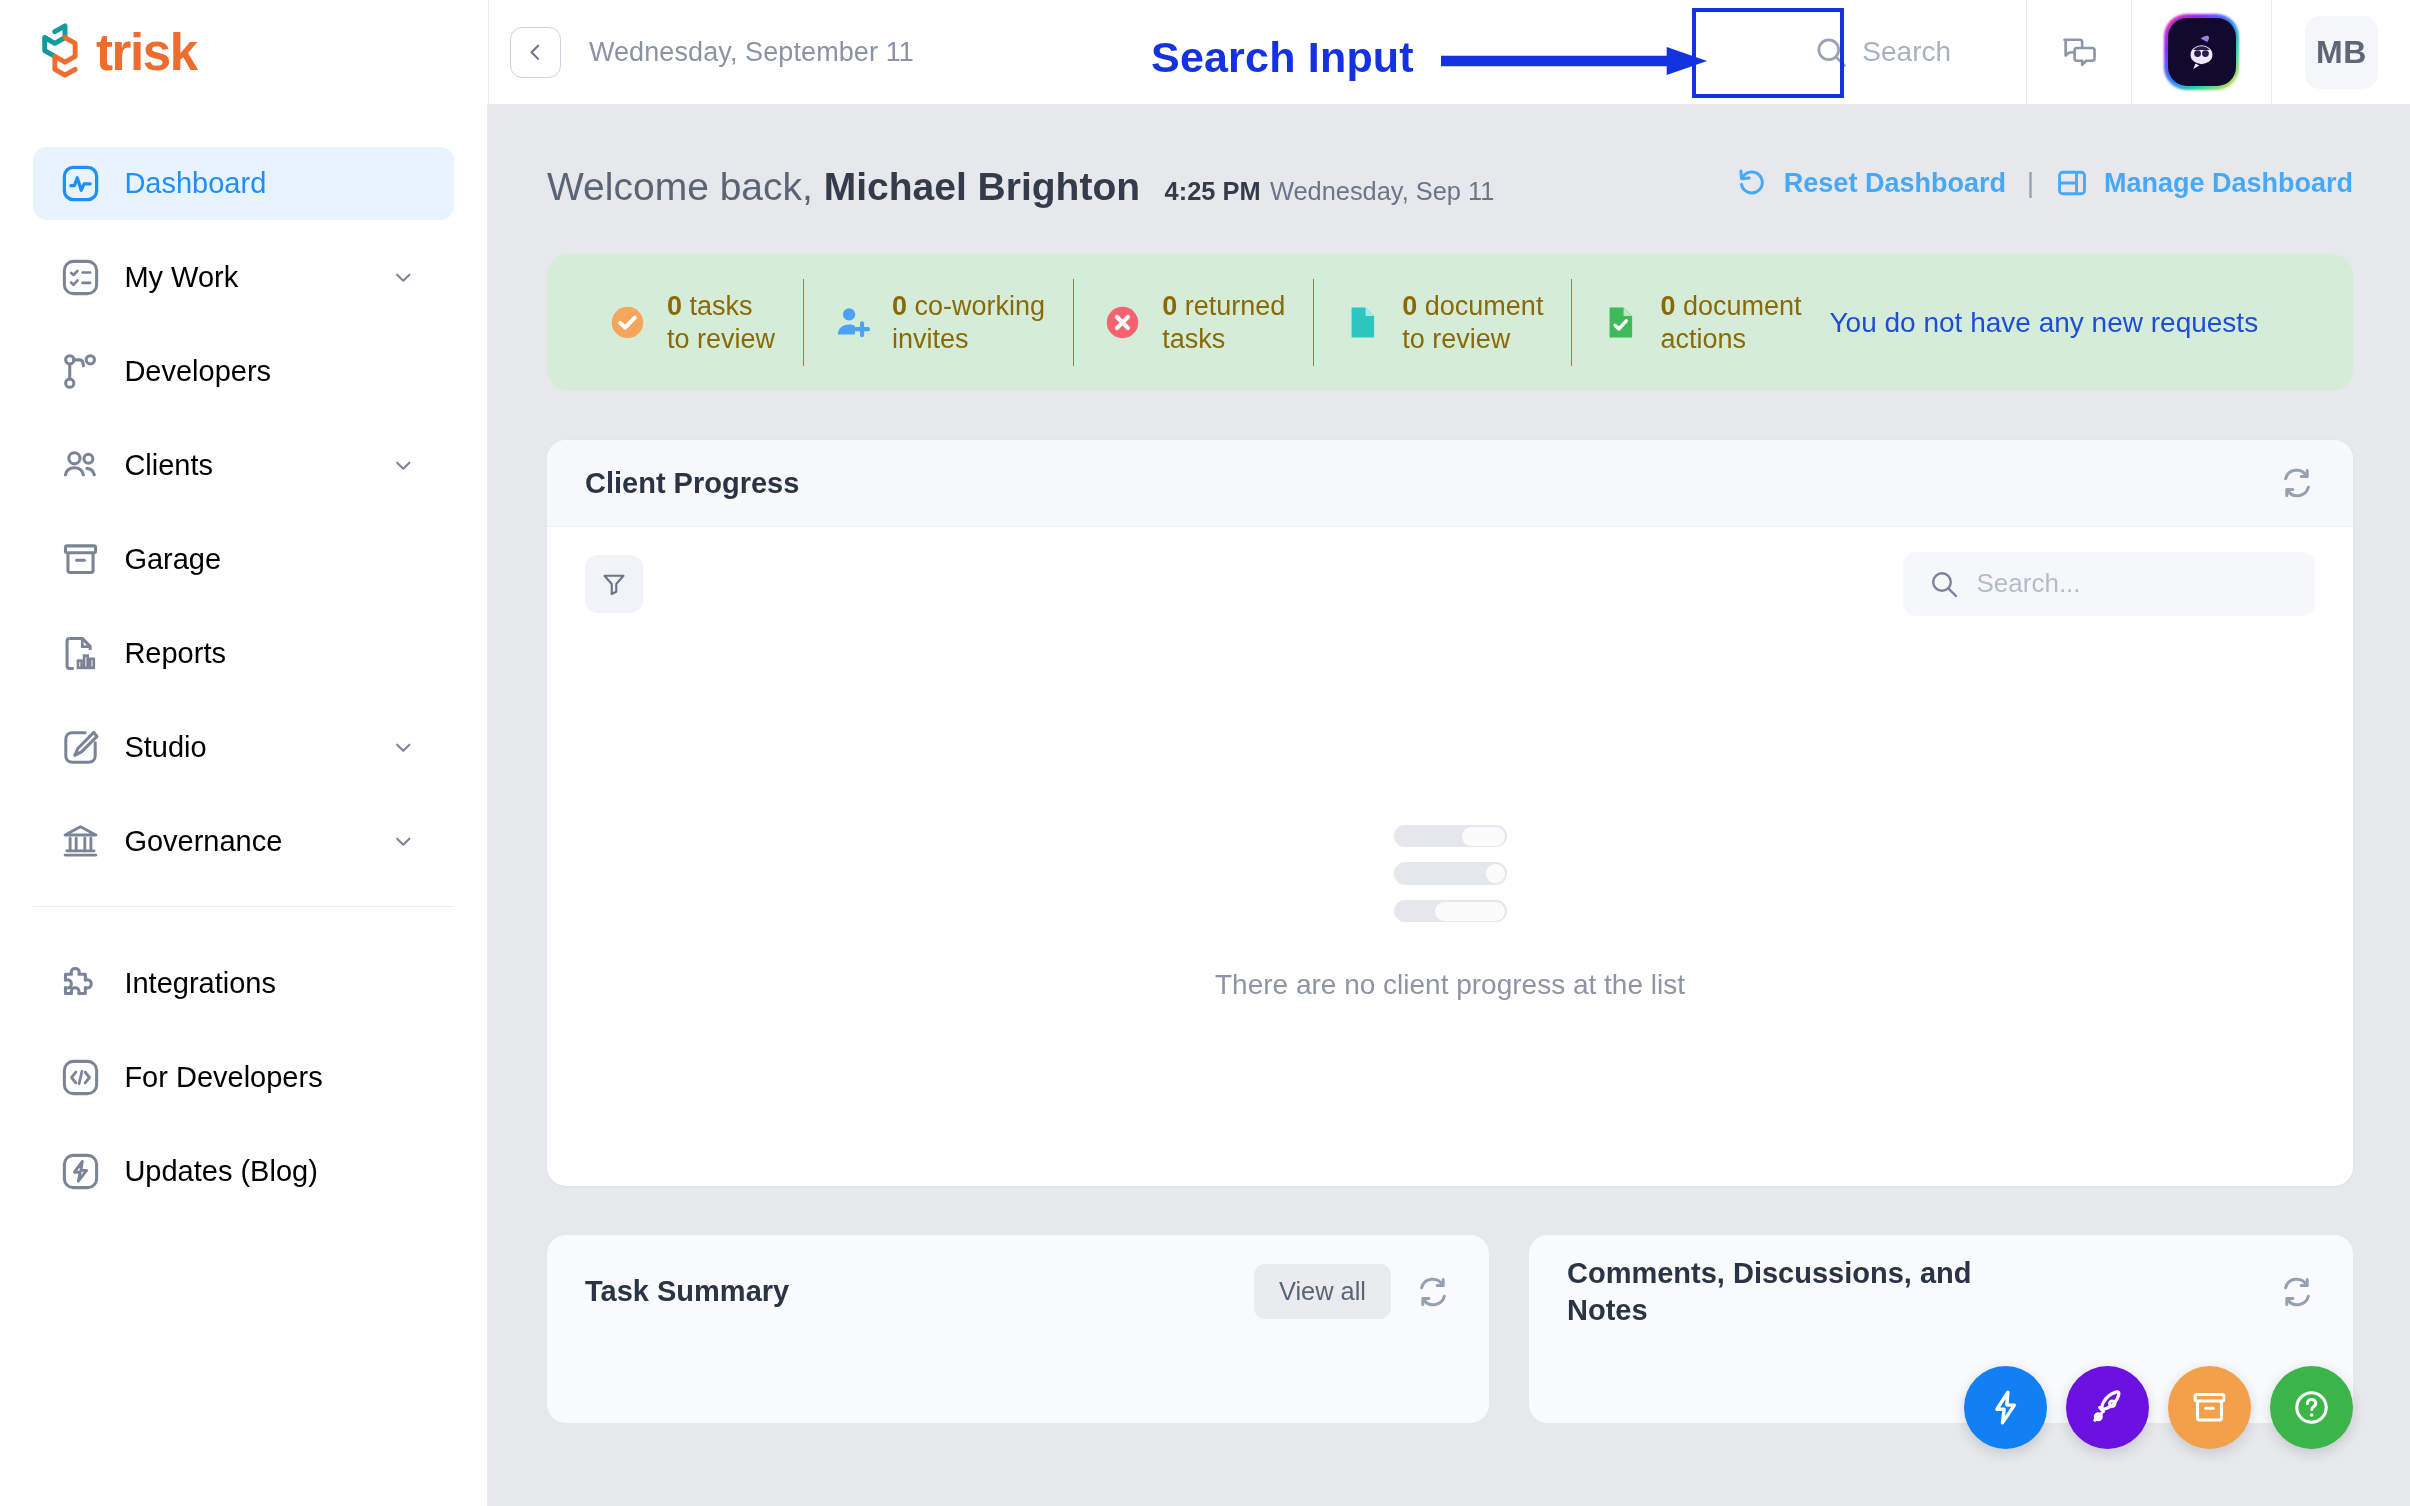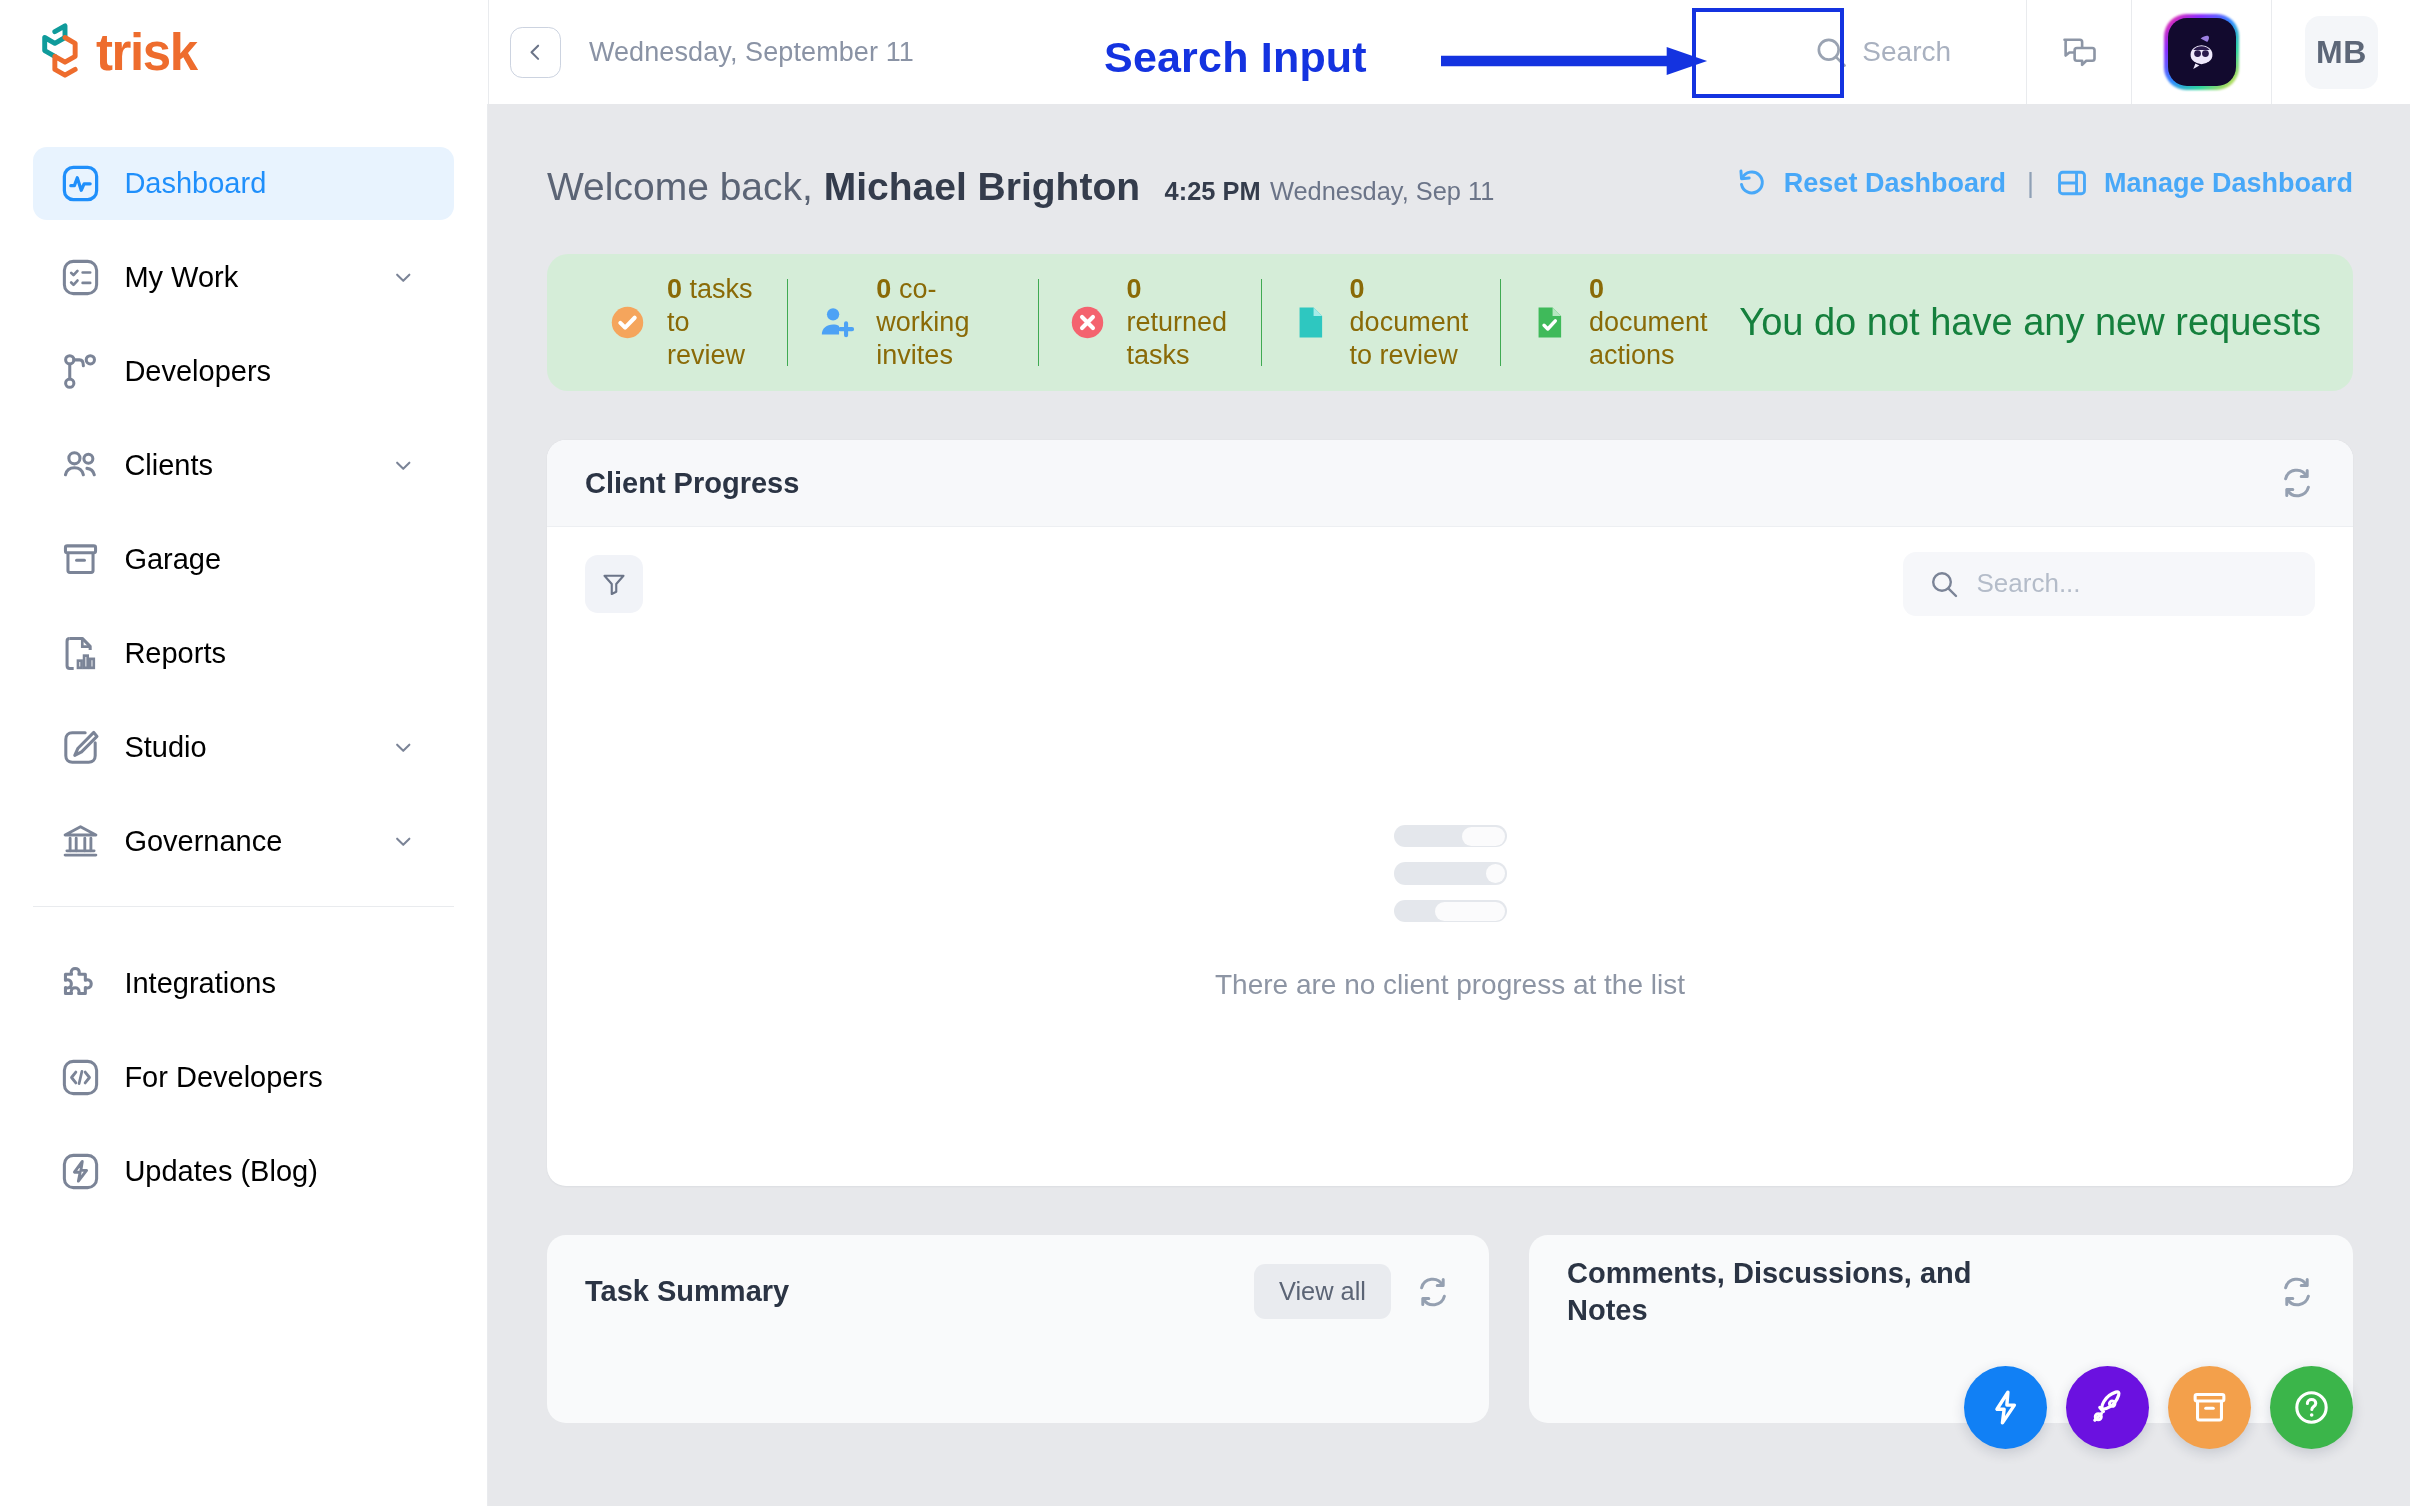--- a/index.html
+++ b/index.html
@@ -71,21 +71,21 @@
   }
   .avatar-initials {
     width: 73px; height: 73px; border-radius: 15px;
     background: #f4f6f9; color: #5d6778;
     font-size: 32px; font-weight: 700; letter-spacing: 0.5px;
     display: flex; align-items: center; justify-content: center;
   }
 
   
   .anno-label {
-    position: absolute; left: 1104px; top: 33px;
+    position: absolute; left: 1151px; top: 33px;
     font-size: 43px; font-weight: 700; color: #1433e0;
     letter-spacing: 0.2px; z-index: 60;
   }
   .anno-arrow { position: absolute; left: 1441px; top: 45px; z-index: 60; }
   .anno-rect {
     position: absolute; left: 1692px; top: 7.5px;
     width: 152px; height: 90px;
     border: 4.7px solid #1433e0;
     z-index: 59; pointer-events: none;
   }
@@ -158,21 +158,21 @@
   }
   .status-item {
     display: flex; align-items: center; gap: 19px;
     padding: 0 28px; height: 87px;
   }
   .status-item + .status-item { border-left: 1.9px solid #3faa52; }
   .status-ico { width: 41px; height: 41px; flex: 0 0 41px; }
   .status-txt { font-size: 27px; color: #8a6a07; line-height: 1.22; }
   .status-txt b { font-weight: 700; }
   .status-note {
-    font-size: 38px; color: #15803d; white-space: nowrap;
+    font-size: 28px; color: #1d4ed8; white-space: nowrap;
   }
 
   
   .card {
     margin: 49px 58px 0 58px;
     background: #ffffff; border-radius: 19px;
     box-shadow: 0 0.9px 1.9px rgba(20,30,60,.05);
     overflow: hidden;
   }
   .card-head {

